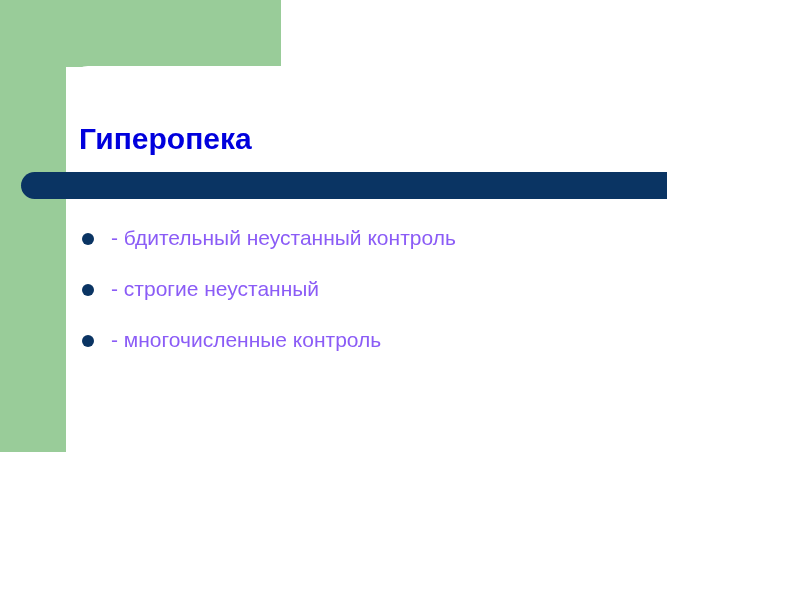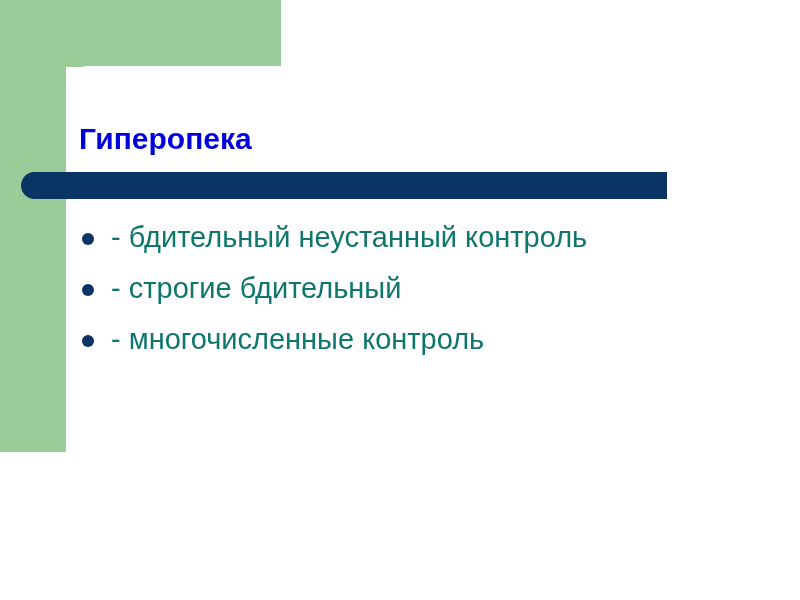--- a/index.html
+++ b/index.html
@@ -92,22 +92,22 @@
     width: 680px;
     z-index: 4;
     margin: 0;
     padding: 0;
     list-style: none;
   }
   .bullet-item {
     position: relative;
     padding-left: 31px;
     margin: 0 0 8px 0;
-    color: #0f766e;
-    font-size: 29px;
+    color: #8b5cf6;
+    font-size: 21px;
     line-height: 43px;
     font-weight: normal;
   }
   .bullet-dot {
     position: absolute;
     left: 2px;
     top: 17px;
     width: 12px;
     height: 12px;
     border-radius: 50%;
@@ -135,21 +135,21 @@
 
   <div class="title-rule"></div>
 
   <ul class="bullet-list">
     <li class="bullet-item wrap">
       <span class="bullet-dot"></span>
       <span class="bullet-text">- бдительный неустанный контроль</span>
     </li>
     <li class="bullet-item">
       <span class="bullet-dot"></span>
-      <span class="bullet-text">- строгие бдительный</span>
+      <span class="bullet-text">- строгие неустанный</span>
     </li>
     <li class="bullet-item">
       <span class="bullet-dot"></span>
       <span class="bullet-text">- многочисленные контроль</span>
     </li>
   </ul>
 
 </div>
 
 </body></html>

